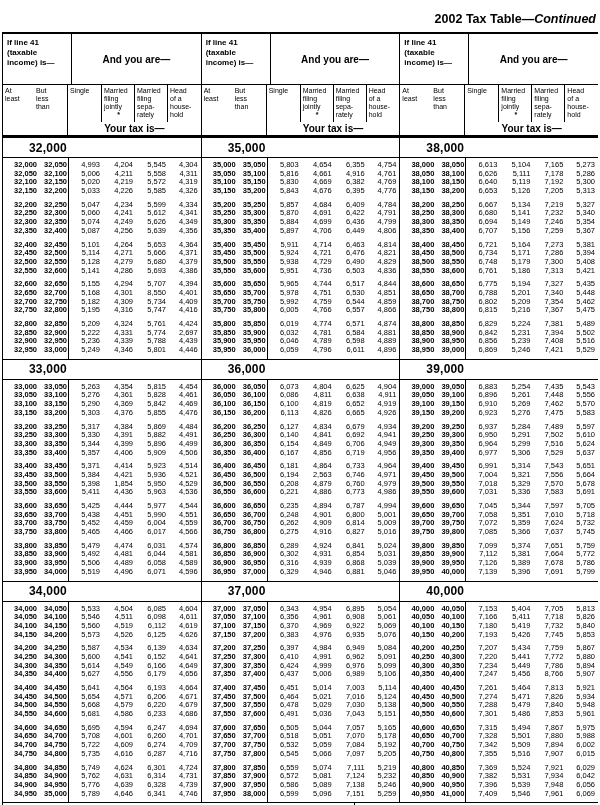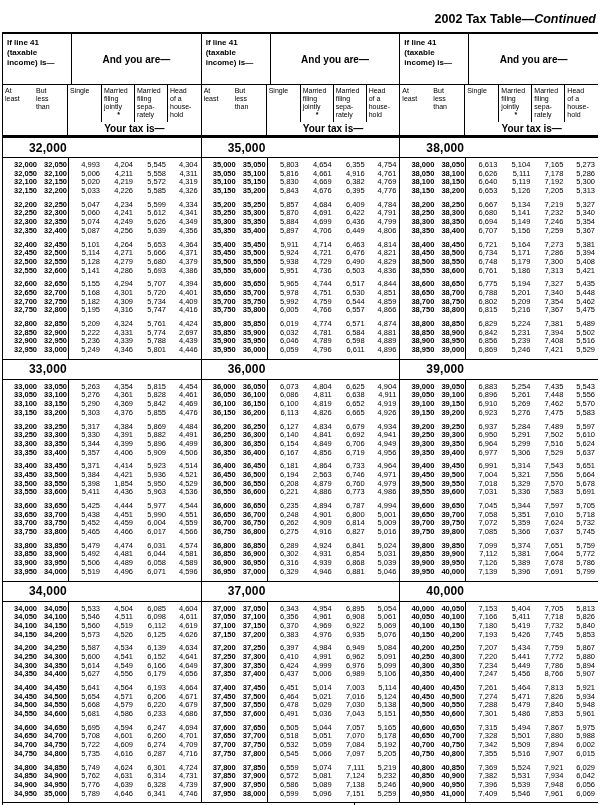--- a/index.html
+++ b/index.html
@@ -198,21 +198,21 @@
                 <div class="c c2">5,155</div>
                 <div class="c c3">4,294</div>
                 <div class="c c4">5,707</div>
                 <div class="c c5">4,394</div>
               </div>
               <div class="row">
                 <div class="c c0">32,650</div>
                 <div class="c c1">32,700</div>
                 <div class="c c2">5,168</div>
                 <div class="c c3">4,301</div>
-                <div class="c c4">5,720</div>
+                <div class="c c4">8,550</div>
                 <div class="c c5">4,401</div>
               </div>
               <div class="row">
                 <div class="c c0">32,700</div>
                 <div class="c c1">32,750</div>
                 <div class="c c2">5,182</div>
                 <div class="c c3">4,309</div>
                 <div class="c c4">5,734</div>
                 <div class="c c5">4,409</div>
               </div>

